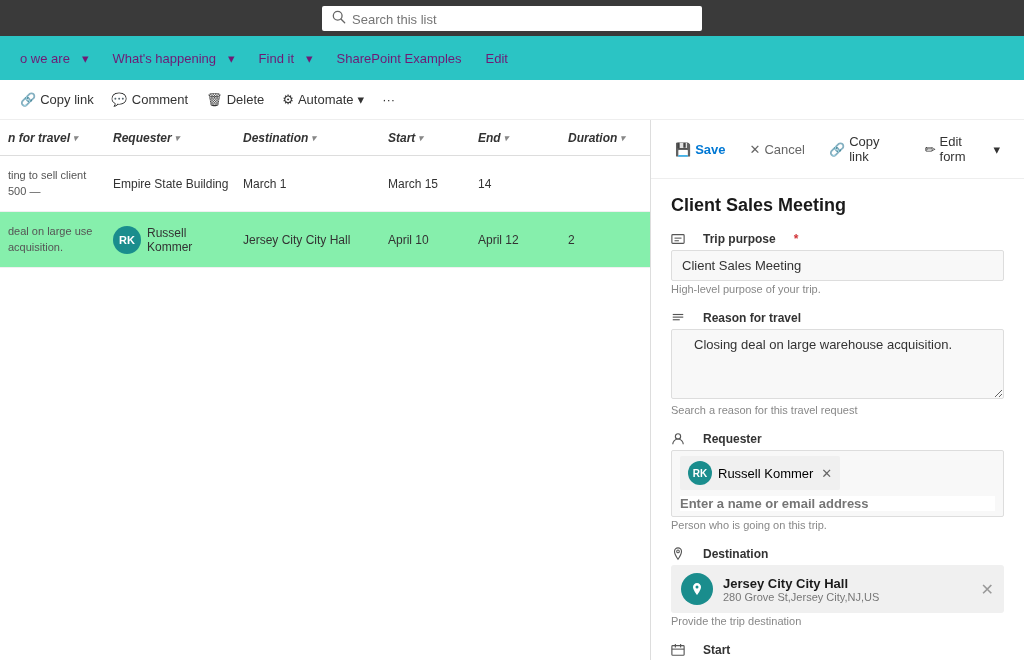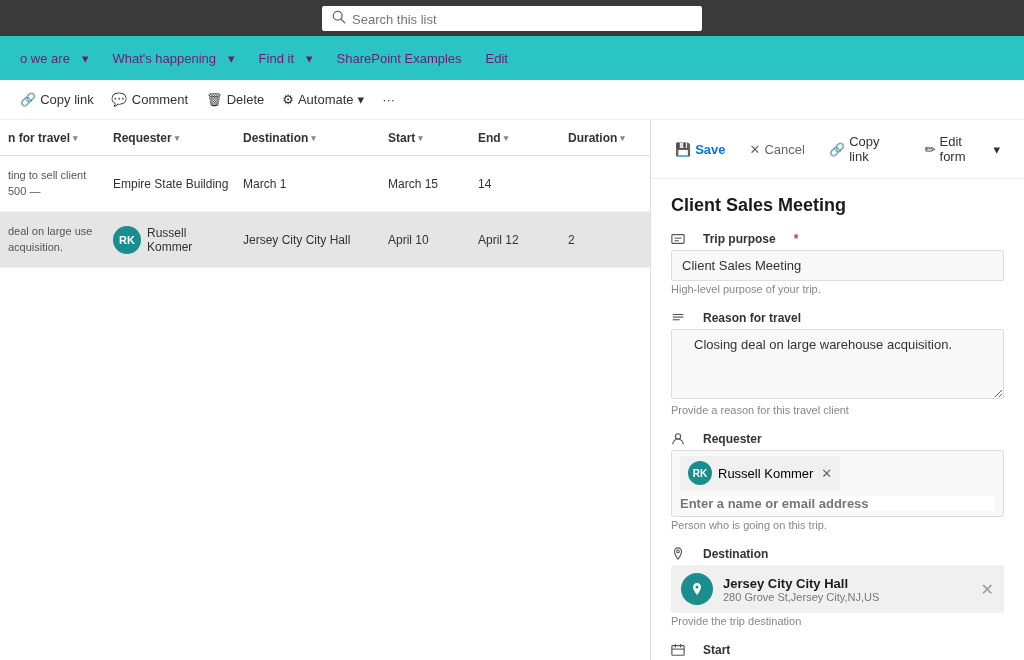--- a/index.html
+++ b/index.html
@@ -98,33 +98,34 @@
       align-items: center;
     }
     .col-header {
       font-size: 12px;
       font-weight: 600;
       color: #333;
       display: flex;
       align-items: center;
       gap: 3px;
       cursor: pointer;
+      font-style: italic;
     }
     .col-header .sort-icon { font-size: 9px; color: #888; }
 
     .table-row {
       display: grid;
       grid-template-columns: 105px 130px 145px 90px 90px 90px 60px;
       padding: 0 8px;
       min-height: 56px;
       align-items: center;
       border-bottom: 1px solid #f0f0f0;
       cursor: pointer;
     }
-    .table-row.selected { background: #e5e5e5; }
+    .table-row.selected { background: #86efac; }
 
     .cell { font-size: 12px; color: #333; padding-right: 8px; }
     .cell.reason { font-size: 11px; color: #555; line-height: 1.4; }
 
     .requester-cell {
       display: flex;
       align-items: center;
       gap: 6px;
     }
     .avatar {
@@ -448,21 +449,21 @@
       <div class="form-group">
         <div class="form-label">
           <svg width="14" height="14" viewBox="0 0 16 16" fill="none">
             <line x1="2" y1="4" x2="14" y2="4" stroke="#555" stroke-width="1.3"></line>
             <line x1="2" y1="7" x2="14" y2="7" stroke="#555" stroke-width="1.3"></line>
             <line x1="2" y1="10" x2="10" y2="10" stroke="#555" stroke-width="1.3"></line>
           </svg>
           <span>Reason for travel</span>
         </div>
         <textarea class="form-textarea" style="">Closing deal on large warehouse acquisition.</textarea>
-        <div class="form-hint">Provide a reason for this travel client</div>
+        <div class="form-hint">Search a reason for this travel request</div>
       </div>
 
       <div class="form-group">
         <div class="form-label">
           <svg width="14" height="14" viewBox="0 0 16 16" fill="none">
             <circle cx="8" cy="5" r="3" stroke="#555" stroke-width="1.3"></circle>
             <path d="M2 14c0-3.3 2.7-6 6-6s6 2.7 6 6" stroke="#555" stroke-width="1.3"></path>
           </svg>
           <span>Requester</span>
         </div>

